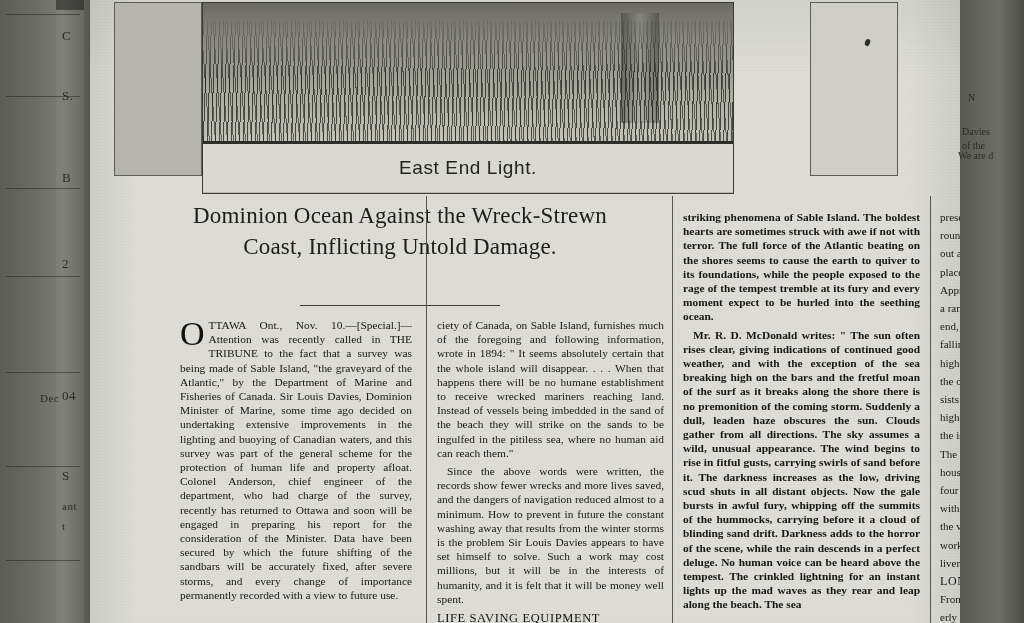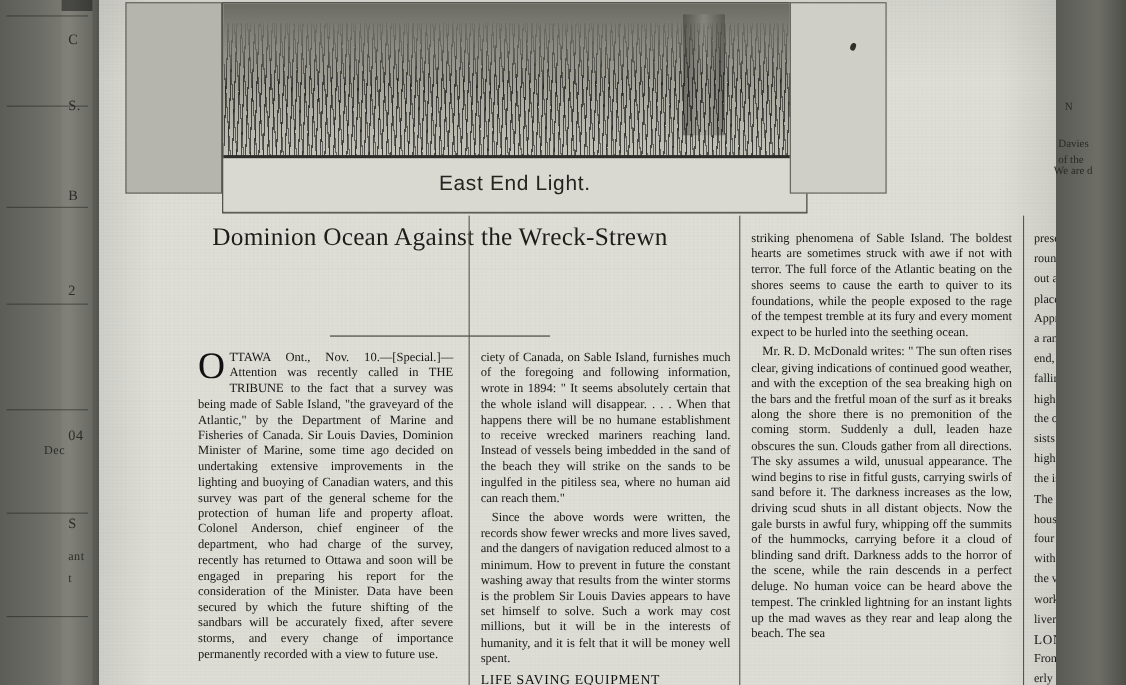--- a/index.html
+++ b/index.html
@@ -78,21 +78,21 @@
     font-size: 13px;
     color: #2b2b28;
     letter-spacing: .5px;
   }
 
   
   .photo-wrap {
     position: absolute;
     left: 114px;
     top: 2px;
-    width: 692px;
+    width: 784px;
     height: 190px;
   }
   .photo {
     position: absolute;
     left: 88px; top: 0;
     width: 530px; height: 190px;
     background: #b9b9b1;
     border: 1px solid #3a3a36;
     overflow: hidden;
   }
@@ -270,21 +270,21 @@
     <div class="tick" style="top:188px"></div>
     <div class="tick" style="top:276px"></div>
     <div class="tick" style="top:372px"></div>
     <div class="tick" style="top:466px"></div>
     <div class="tick" style="top:560px"></div>
     <span class="margin-label" style="top:28px">C</span>
     <span class="margin-label" style="top:88px">S.</span>
     <span class="margin-label" style="top:170px">B</span>
     <span class="margin-label" style="top:256px">2</span>
     <span class="margin-label" style="top:388px">04</span>
-    <span class="margin-label" style="top:404px;left:40px;font-size:11px">Dec</span>
+    <span class="margin-label" style="top:392px;left:40px;font-size:11px">Dec</span>
     <span class="margin-label" style="top:468px">S</span>
     <span class="margin-label" style="top:500px;font-size:11px">ant</span>
     <span class="margin-label" style="top:520px;font-size:11px">t</span>
   </div>
 
   <div class="photo-wrap">
     <div class="photo-side left"></div>
     <div class="photo">
       <div class="sky"></div>
       <div class="tower"></div>
@@ -294,41 +294,42 @@
         <span class="caption-text">East End Light.</span>
       </div>
     </div>
     <div class="photo-side right">
       <span class="speck" style="left:54px; top:36px"></span>
     </div>
   </div>
 
   <div class="headline">
     <div>Dominion Ocean Against the Wreck-Strewn</div>
+    <div>Coast, Inflicting Untold Damage.</div>
   </div>
   <div class="rule"></div>
 
   <div class="col-rule" style="left:426px"></div>
   <div class="col-rule" style="left:672px"></div>
   <div class="col-rule" style="left:930px"></div>
 
   <div class="col" style="left:180px; top:318px; width:232px;">
     <p class="first">
       <span class="dropcap">O</span>
       <span>TTAWA  Ont., Nov. 10.—[Special.]— Attention was recently called in THE TRIBUNE to the fact that a survey was being made of Sable Island, "the graveyard of the Atlantic," by the Department of Marine and Fisheries of Canada.  Sir Louis Davies, Dominion Minister of Marine, some time ago decided on undertaking extensive improvements in the lighting and buoying of Canadian waters, and this survey was part of the general scheme for the protection of human life and property afloat.  Colonel Anderson, chief engineer of the department, who had charge of the survey, recently has returned to Ottawa and soon will be engaged in preparing his report for the consideration of the Minister.  Data have been secured by which the future shifting of the sandbars will be accurately fixed, after severe storms, and every change of importance permanently recorded with a view to future use.</span>
     </p>
   </div>
 
   <div class="col" style="left:437px; top:318px; width:227px;">
     <p class="first">ciety of Canada, on Sable Island, furnishes much of the foregoing and following information, wrote in 1894: " It seems absolutely certain that the whole island will disappear. . . . When that happens there will be no humane establishment to receive wrecked mariners reaching land.  Instead of vessels being imbedded in the sand of the beach they will strike on the sands to be ingulfed in the pitiless sea, where no human aid can reach them."</p>
     <p>Since the above words were written, the records show fewer wrecks and more lives saved, and the dangers of navigation reduced almost to a minimum.  How to prevent in future the constant washing away that results from the winter storms is the problem Sir Louis Davies appears to have set himself to solve.  Such a work may cost millions, but it will be in the interests of humanity, and it is felt that it will be money well spent.</p>
     <div class="subhead">LIFE SAVING EQUIPMENT</div>
   </div>
 
-  <div class="col" style="left:683px; top:210px; width:237px;">
+  <div class="col" style="left:683px; top:210px; width:237px;font-weight:bold;">
     <p class="first">striking phenomena of Sable Island.  The boldest hearts are sometimes struck with awe if not with terror.  The full force of the Atlantic beating on the shores seems to cause the earth to quiver to its foundations, while the people exposed to the rage of the tempest tremble at its fury and every moment expect to be hurled into the seething ocean.</p>
     <p>Mr. R. D. McDonald writes:  " The sun often rises clear, giving indications of continued good weather, and with the exception of the sea breaking high on the bars and the fretful moan of the surf as it breaks along the shore there is no premonition of the coming storm.  Suddenly a dull, leaden haze obscures the sun.  Clouds gather from all directions.  The sky assumes a wild, unusual appearance.  The wind begins to rise in fitful gusts, carrying swirls of sand before it.  The darkness increases as the low, driving scud shuts in all distant objects.  Now the gale bursts in awful fury, whipping off the summits of the hummocks, carrying before it a cloud of blinding sand drift.  Darkness adds to the horror of the scene, while the rain descends in a perfect deluge.  No human voice can be heard above the tempest.  The crinkled lightning for an instant lights up the mad waves as they rear and leap along the beach.  The sea</p>
   </div>
 
   <div class="sliver" style="left:940px; top:210px; width:58px; height:413px;">
     <p>presents</p>
     <p>rounding</p>
     <p>out a r</p>
     <p>places</p>
     <p>Appro</p>

